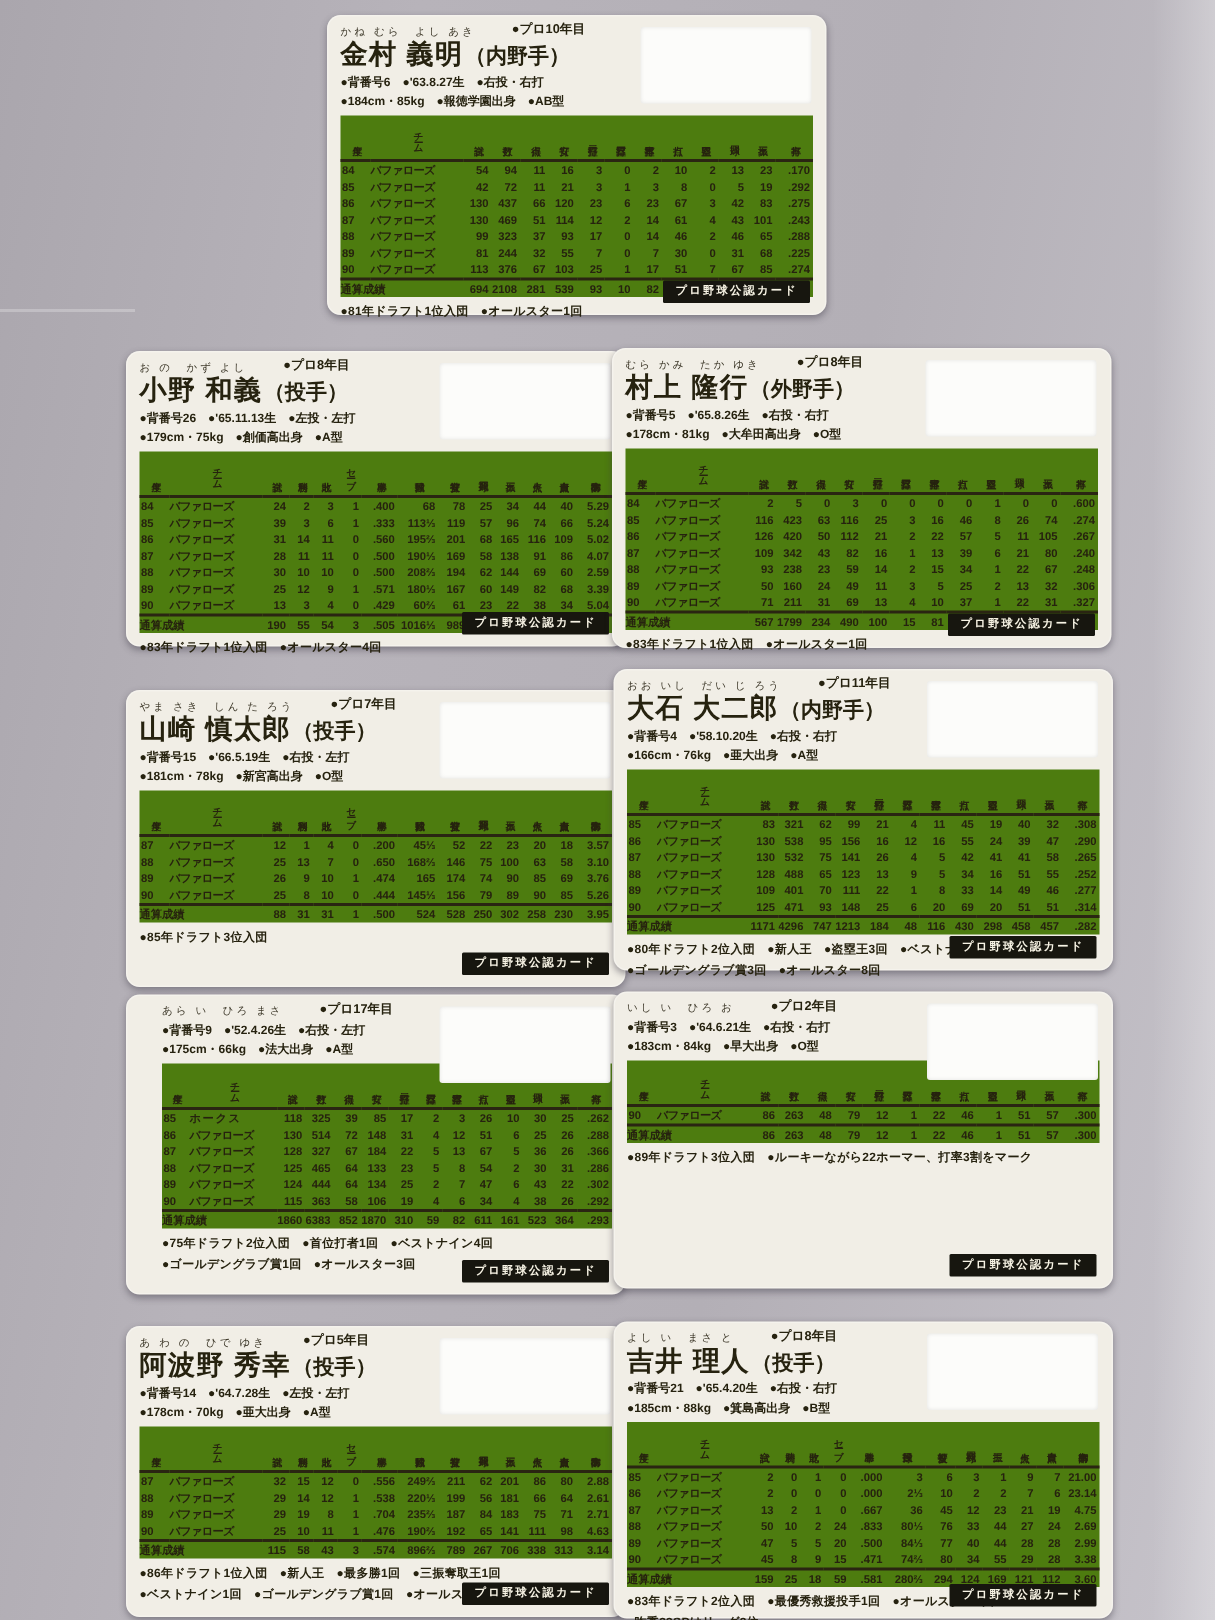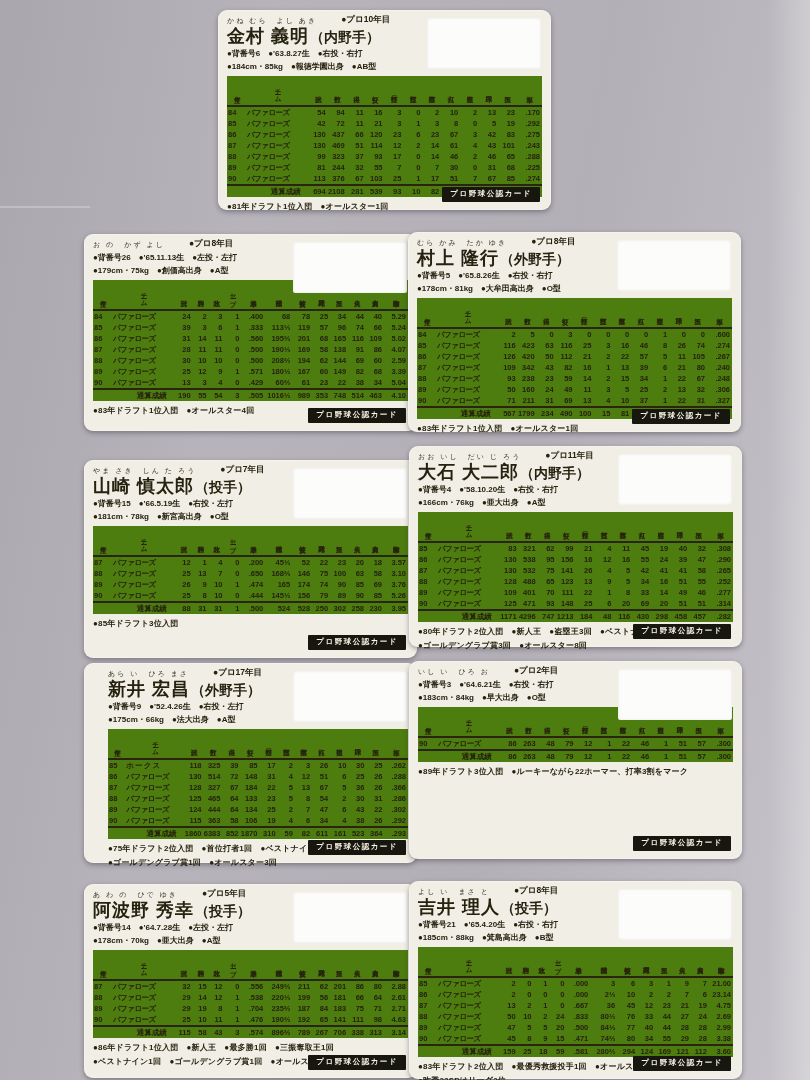--- a/index.html
+++ b/index.html
@@ -35,21 +35,21 @@
     font-size:6.5px;font-weight:bold;height:26px;padding:2px 0 1px;
     vertical-align:middle;text-align:center;line-height:1;color:#26220f;
   }
   .stats td{
     font-size:7.5px;font-weight:bold;text-align:right;
     padding:0 2px 0 0;height:11px;line-height:1;white-space:nowrap;overflow:hidden;
   }
   td.yr{text-align:left;padding-left:1px;}
   td.tm{text-align:left;padding:0;letter-spacing:-.5px;}
   tr.trow{border-top:2px solid #2a2512;}
-  td.tlabel{text-align:right;padding-right:8px;}
+  td.tlabel{text-align:left;padding-right:8px;}
   .notes{margin-top:4px;}
   .note{font-size:8px;font-weight:bold;margin-top:3px;letter-spacing:.2px;white-space:nowrap;}
   .badge{
     position:absolute;right:11px;bottom:8px;background:#17160f;color:#f7f3e4;
     font-size:7.5px;font-weight:bold;padding:2px 8px 3px;letter-spacing:1.5px;border-radius:1px;
   }
 </style>
 </head>
 <body>
 
@@ -231,20 +231,21 @@
       <div class="notes">
         <div class="note">●81年ドラフト1位入団　●オールスター1回</div>
       </div>
       <div class="badge">プロ野球公認カード</div>
     </div>
     <div class="card" style="left: 84px; top: 234px; height: 197px;">
       <div class="furi-row">
         <span class="furigana">お の　かず よし</span>
         <span class="pro-year">●プロ8年目</span>
       </div>
+      <div class="name-row"><span class="pname">小野 和義</span><span class="ppos">（投手）</span></div>
       <div class="info">●背番号26　●'65.11.13生　●左投・左打</div>
       <div class="info">●179cm・75kg　●創価高出身　●A型</div>
       <div class="blank-box"></div>
       <table class="stats">
         <colgroup>
           <col style="width: 20px;">
           <col style="width: 62px;">
           <col style="width: 18px;">
           <col style="width: 16px;">
           <col style="width: 16px;">
@@ -883,21 +884,20 @@
         <div class="note">●80年ドラフト2位入団　●新人王　●盗塁王3回　●ベストナイン3回</div>
         <div class="note">●ゴールデングラブ賞3回　●オールスター8回</div>
       </div>
       <div class="badge">プロ野球公認カード</div>
     </div>
     <div class="card" style="left: 84px; top: 663px; height: 200px; padding-left: 24px;">
       <div class="furi-row">
         <span class="furigana">あら い　ひろ まさ</span>
         <span class="pro-year">●プロ17年目</span>
       </div>
-      <div class="name-row"><span class="pname">新井 宏昌</span><span class="ppos">（外野手）</span></div>
       <div class="info">●背番号9　●'52.4.26生　●右投・左打</div>
       <div class="info">●175cm・66kg　●法大出身　●A型</div>
       <div class="blank-box"></div>
       <table class="stats">
         <colgroup>
           <col style="width: 20px;">
           <col style="width: 62px;">
           <col style="width: 19px;">
           <col style="width: 19px;">
           <col style="width: 19px;">

